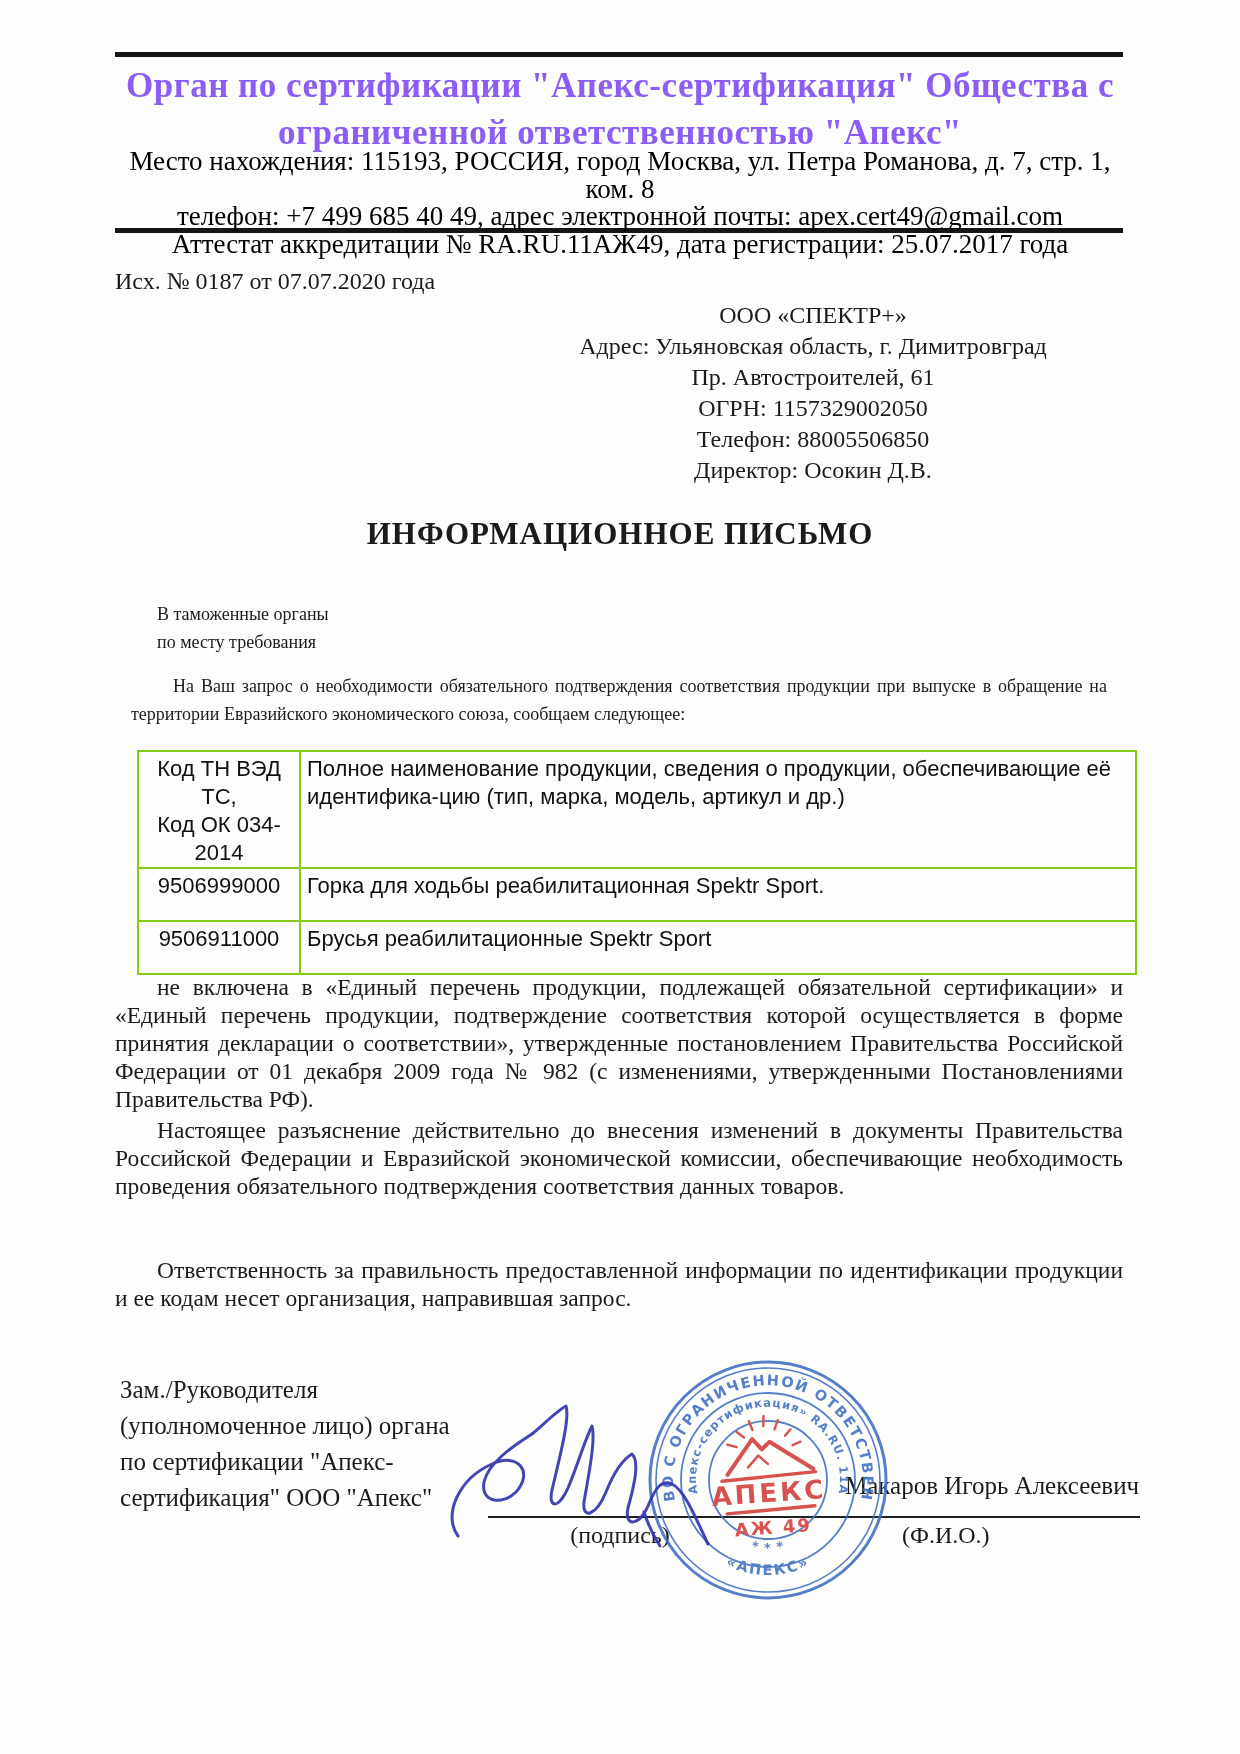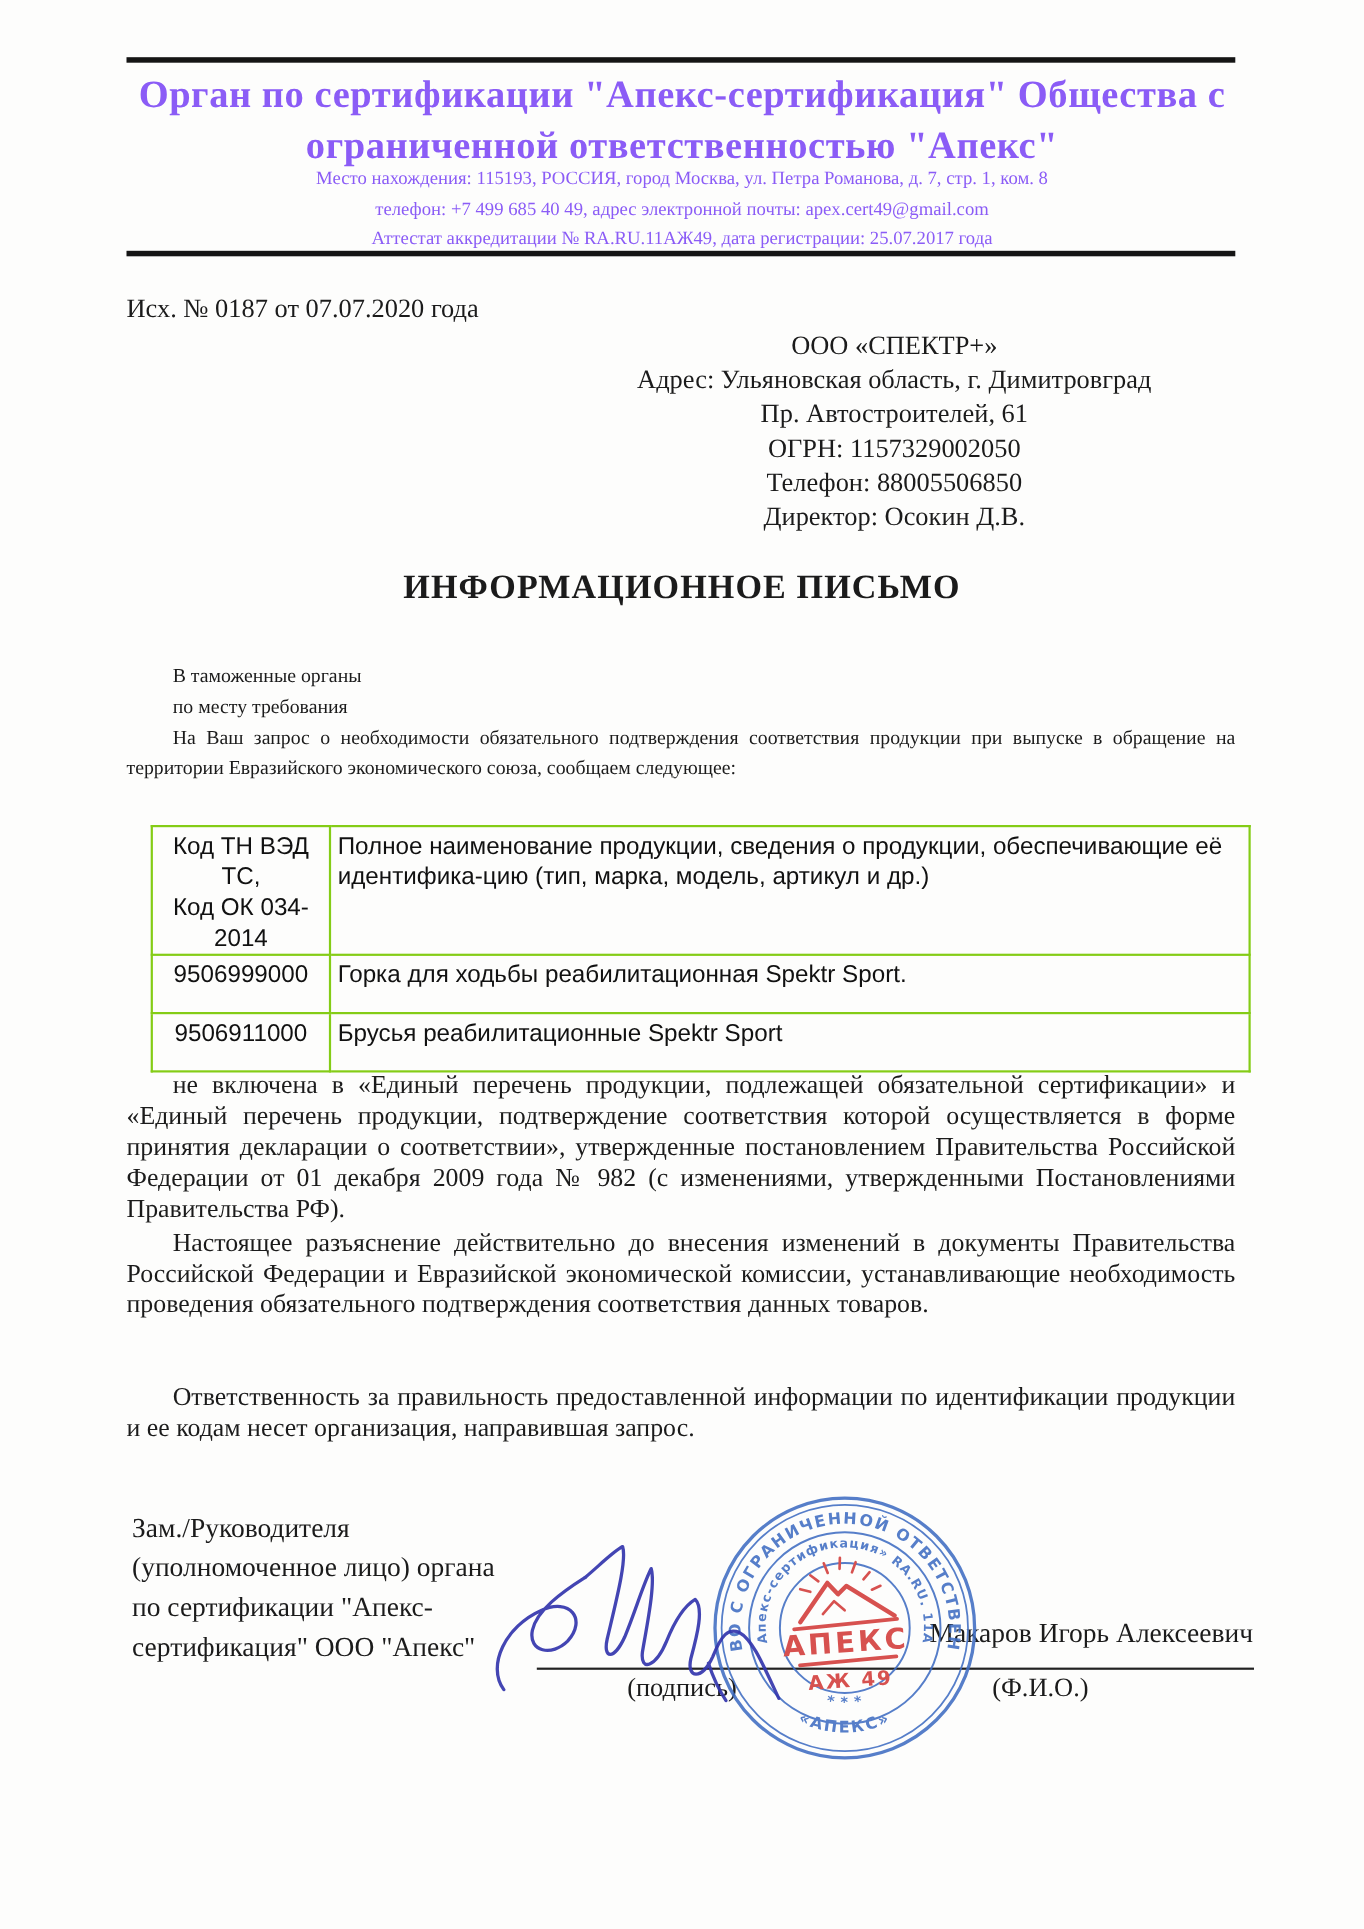--- a/index.html
+++ b/index.html
@@ -15,34 +15,34 @@
   .abs{position:absolute;}
   .rule{background:#151515;height:5px;}
   .org-title{
     left:115px;top:62px;width:1010px;
     text-align:center;font-weight:bold;
     font-size:35px;line-height:47px;
     letter-spacing:0.5px;color:#8b5cf6;
   }
   .org-info{
     left:115px;top:148px;width:1010px;
-    text-align:center;font-size:17px;line-height:27.5px;color:#8b5cf6;
+    text-align:center;font-size:27px;line-height:27.5px;color:#000000;
   }
   .ref-line{left:115px;top:268px;font-size:24px;}
   .recipient{
     right:117px;top:300px;width:620px;
     text-align:center;font-size:24px;line-height:31px;
   }
   .doc-title{
     left:115px;top:516px;width:1010px;
     text-align:center;font-weight:bold;font-size:31px;letter-spacing:1px;
   }
   .body-block{left:115px;top:600px;width:1008px;font-size:18px;line-height:28px;}
   .body-block .ind{padding-left:42px;}
-  .body-block p{margin:0;text-indent:42px;text-align:justify;}
+  .body-block p{margin:16px;text-indent:42px;text-align:justify;}
   .para{
     left:115px;width:1008px;font-size:23.5px;line-height:28px;
     margin:0;text-indent:42px;text-align:justify;
   }
   table.codes{
     position:absolute;left:137px;top:750px;width:1000px;
     border-collapse:collapse;
     font-family:"Liberation Sans", sans-serif;
     font-size:22px;line-height:28px;color:#111;
     table-layout:fixed;
@@ -116,21 +116,21 @@
       <td>Горка для ходьбы реабилитационная Spektr Sport.</td>
     </tr>
     <tr class="r2">
       <td class="code-col">9506911000</td>
       <td>Брусья реабилитационные Spektr Sport</td>
     </tr>
   </tbody>
     </table>
 
   <p class="abs para" style="top:973px;">не включена в «Единый перечень продукции, подлежащей обязательной сертификации» и «Единый перечень продукции, подтверждение соответствия которой осуществляется в форме принятия декларации о соответствии», утвержденные постановлением Правительства Российской Федерации от 01 декабря 2009 года № 982 (с изменениями, утвержденными Постановлениями Правительства РФ).</p>
-  <p class="abs para" style="top:1116px;">Настоящее разъяснение действительно до внесения изменений в документы Правительства Российской Федерации и Евразийской экономической комиссии, устанавливающие необходимость проведения обязательного подтверждения соответствия данных товаров.</p>
+  <p class="abs para" style="top:1116px;">Настоящее разъяснение действительно до внесения изменений в документы Правительства Российской Федерации и Евразийской экономической комиссии, обеспечивающие необходимость проведения обязательного подтверждения соответствия данных товаров.</p>
   <p class="abs para" style="top:1256px;">Ответственность за правильность предоставленной информации по идентификации продукции и ее кодам несет организация, направившая запрос.</p>
 
   <div class="abs sig-role">
     <div>Зам./Руководителя</div>
     <div>(уполномоченное лицо) органа</div>
     <div>по сертификации "Апекс-</div>
     <div>сертификация" ООО "Апекс"</div>
   </div>
 
   <div class="abs sig-line"></div>

